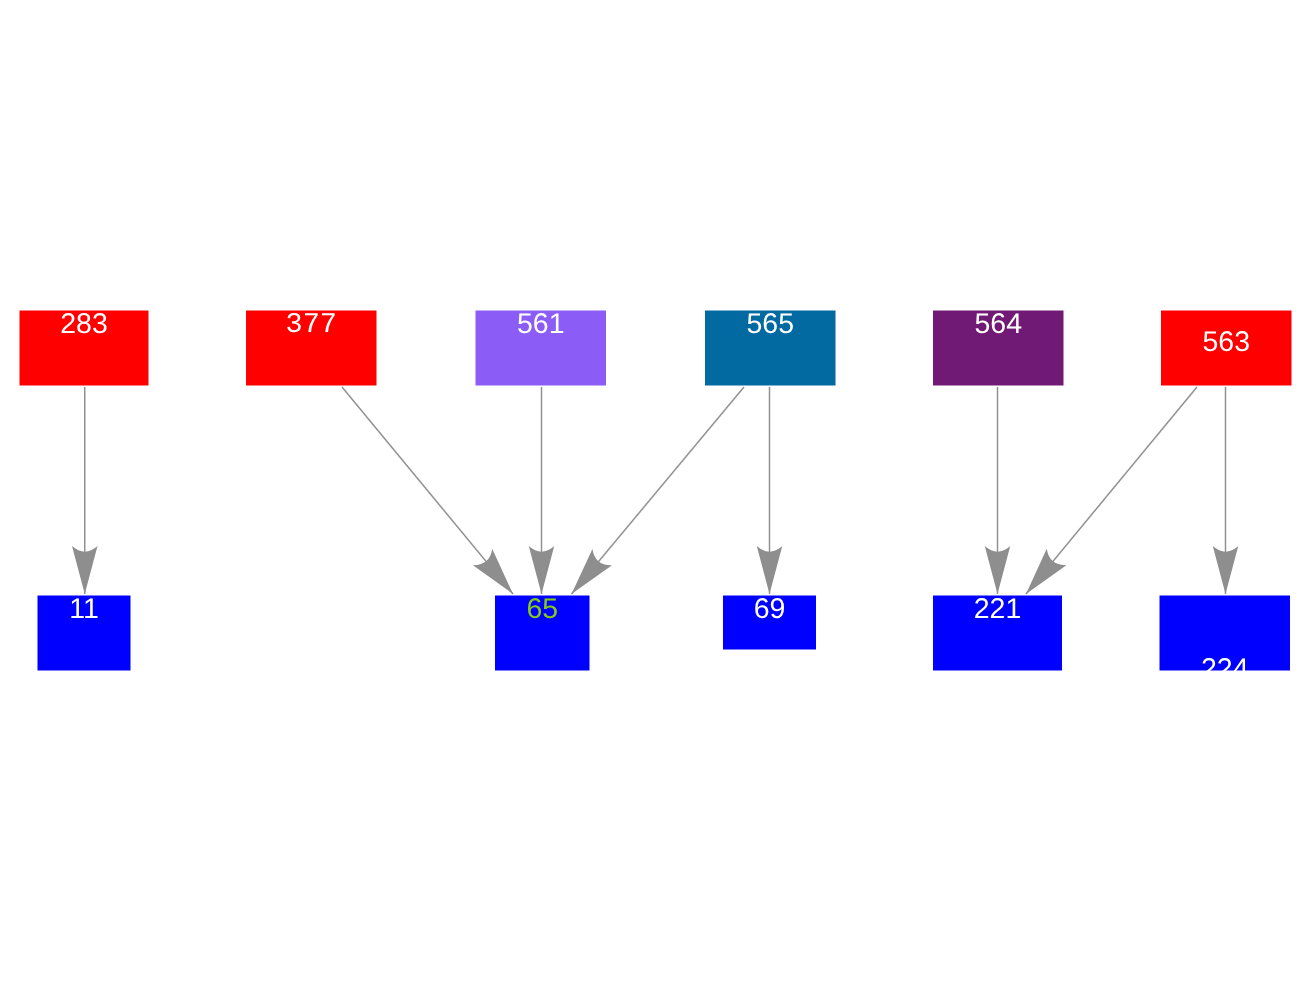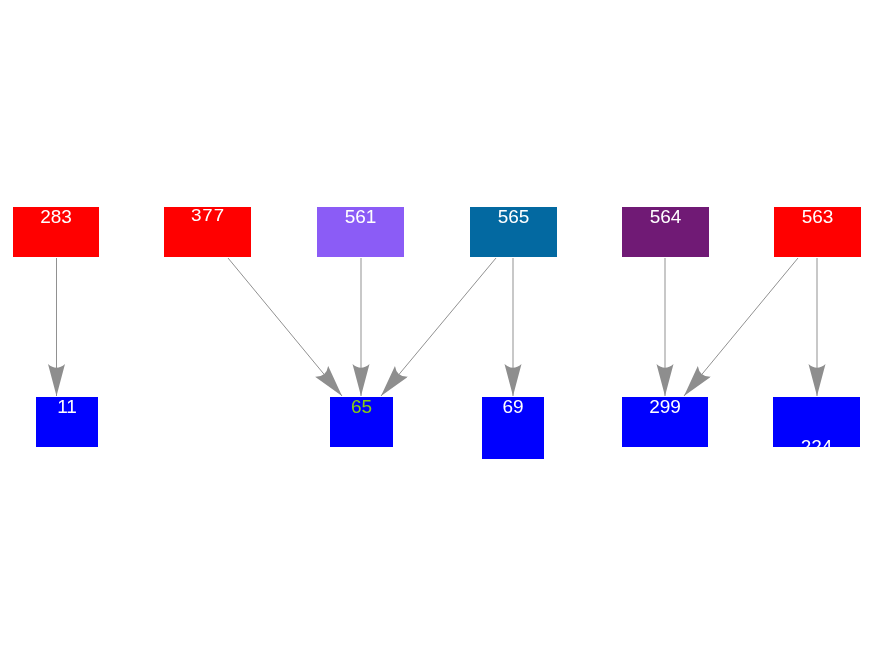--- a/index.html
+++ b/index.html
@@ -59,31 +59,31 @@
       <div class="node" style="left: 317px; top: 207px; width: 87px; height: 50px; background: #8b5cf6;">
         <span class="node-label" style="color: rgb(255, 255, 255);">561</span>
       </div>
       <div class="node" style="left: 470px; top: 207px; width: 87px; height: 50px; background: #0369a1;">
         <span class="node-label" style="color: rgb(255, 255, 255);">565</span>
       </div>
       <div class="node" style="left: 622px; top: 207px; width: 87px; height: 50px; background: #701a75;">
         <span class="node-label" style="color: rgb(255, 255, 255);">564</span>
       </div>
       <div class="node" style="left: 774px; top: 207px; width: 87px; height: 50px; background: rgb(255, 0, 0);">
-        <span class="node-label" style="color: rgb(255, 255, 255);">563</span>
+        <span class="node-label" style="color: rgb(255, 255, 255); margin-top: 12px;">563</span>
       </div>
-      <div class="node" style="left: 36px; top: 397px; width: 62px; height: 50px; background: rgb(0, 0, 255);">
+      <div class="node" style="left: 25px; top: 397px; width: 62px; height: 50px; background: rgb(0, 0, 255);">
         <span class="node-label" style="color: rgb(255, 255, 255);">11</span>
       </div>
       <div class="node" style="left: 330px; top: 397px; width: 63px; height: 50px; background: rgb(0, 0, 255);">
         <span class="node-label" style="color: #84cc16;">65</span>
       </div>
-      <div class="node" style="left: 482px; top: 397px; width: 62px; height: 62px; background: rgb(0, 0, 255);">
+      <div class="node" style="left: 482px; top: 397px; width: 62px; height: 36px; background: rgb(0, 0, 255);">
         <span class="node-label" style="color: rgb(255, 255, 255);">69</span>
       </div>
       <div class="node" style="left: 622px; top: 397px; width: 86px; height: 50px; background: rgb(0, 0, 255);">
-        <span class="node-label" style="color: rgb(255, 255, 255);">299</span>
+        <span class="node-label" style="color: rgb(255, 255, 255);">221</span>
       </div>
       <div class="node" style="left: 773px; top: 397px; width: 87px; height: 50px; background: rgb(0, 0, 255);">
         <span class="node-label" style="color: rgb(255, 255, 255); margin-top: 40px;">224</span>
       </div>
     </div>
 </div>
 
 </body></html>

